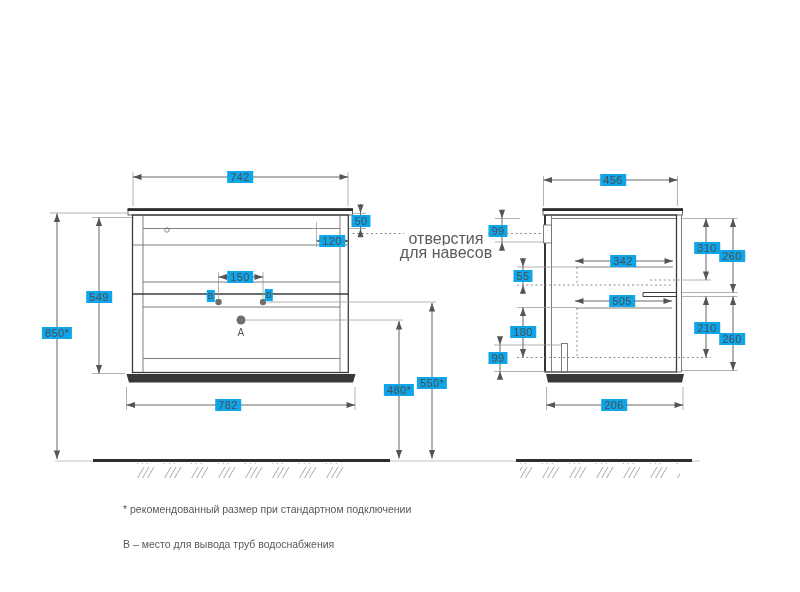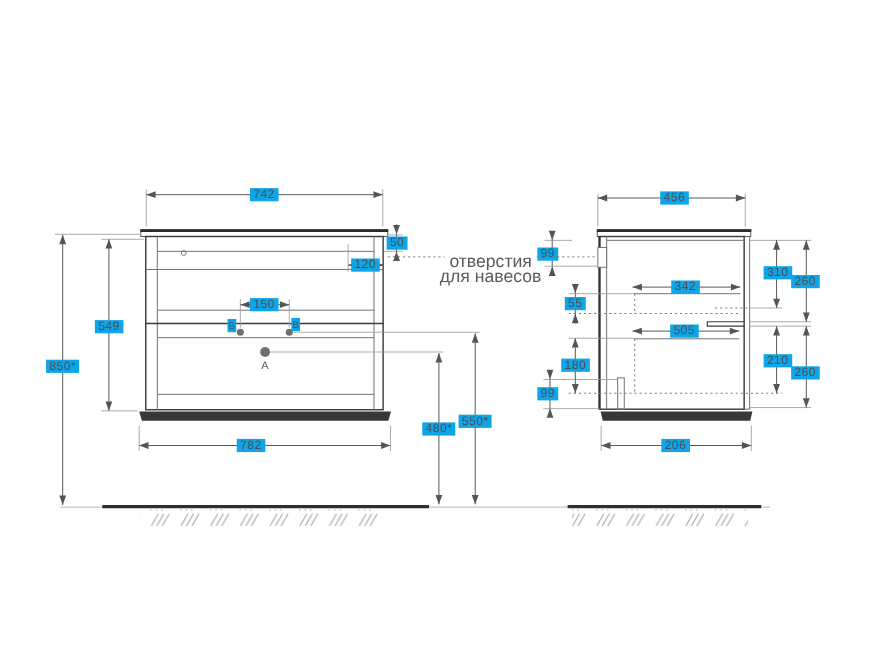--- a/index.html
+++ b/index.html
@@ -193,14 +193,16 @@
 <div class="lbl" style="left:622px;top:301px">505</div>
 <div class="lbl" style="left:707px;top:328px">210</div>
 <div class="lbl" style="left:732px;top:339px">260</div>
 <div class="lbl" style="left:523px;top:332px">180</div>
 <div class="lbl" style="left:498px;top:358px">99</div>
 <div class="lbl" style="left:614px;top:405px">206</div>
 
 <div class="note" style="left:446px;top:238px">отверстия</div>
 <div class="note" style="left:446px;top:252px">для навесов</div>
 
+<div class="foot" style="left:123px;top:503px">* рекомендованный размер при стандартном подключении</div>
+<div class="foot" style="left:123px;top:538px">B – место для вывода труб водоснабжения</div>
 
 </div>
 
 </body></html>

